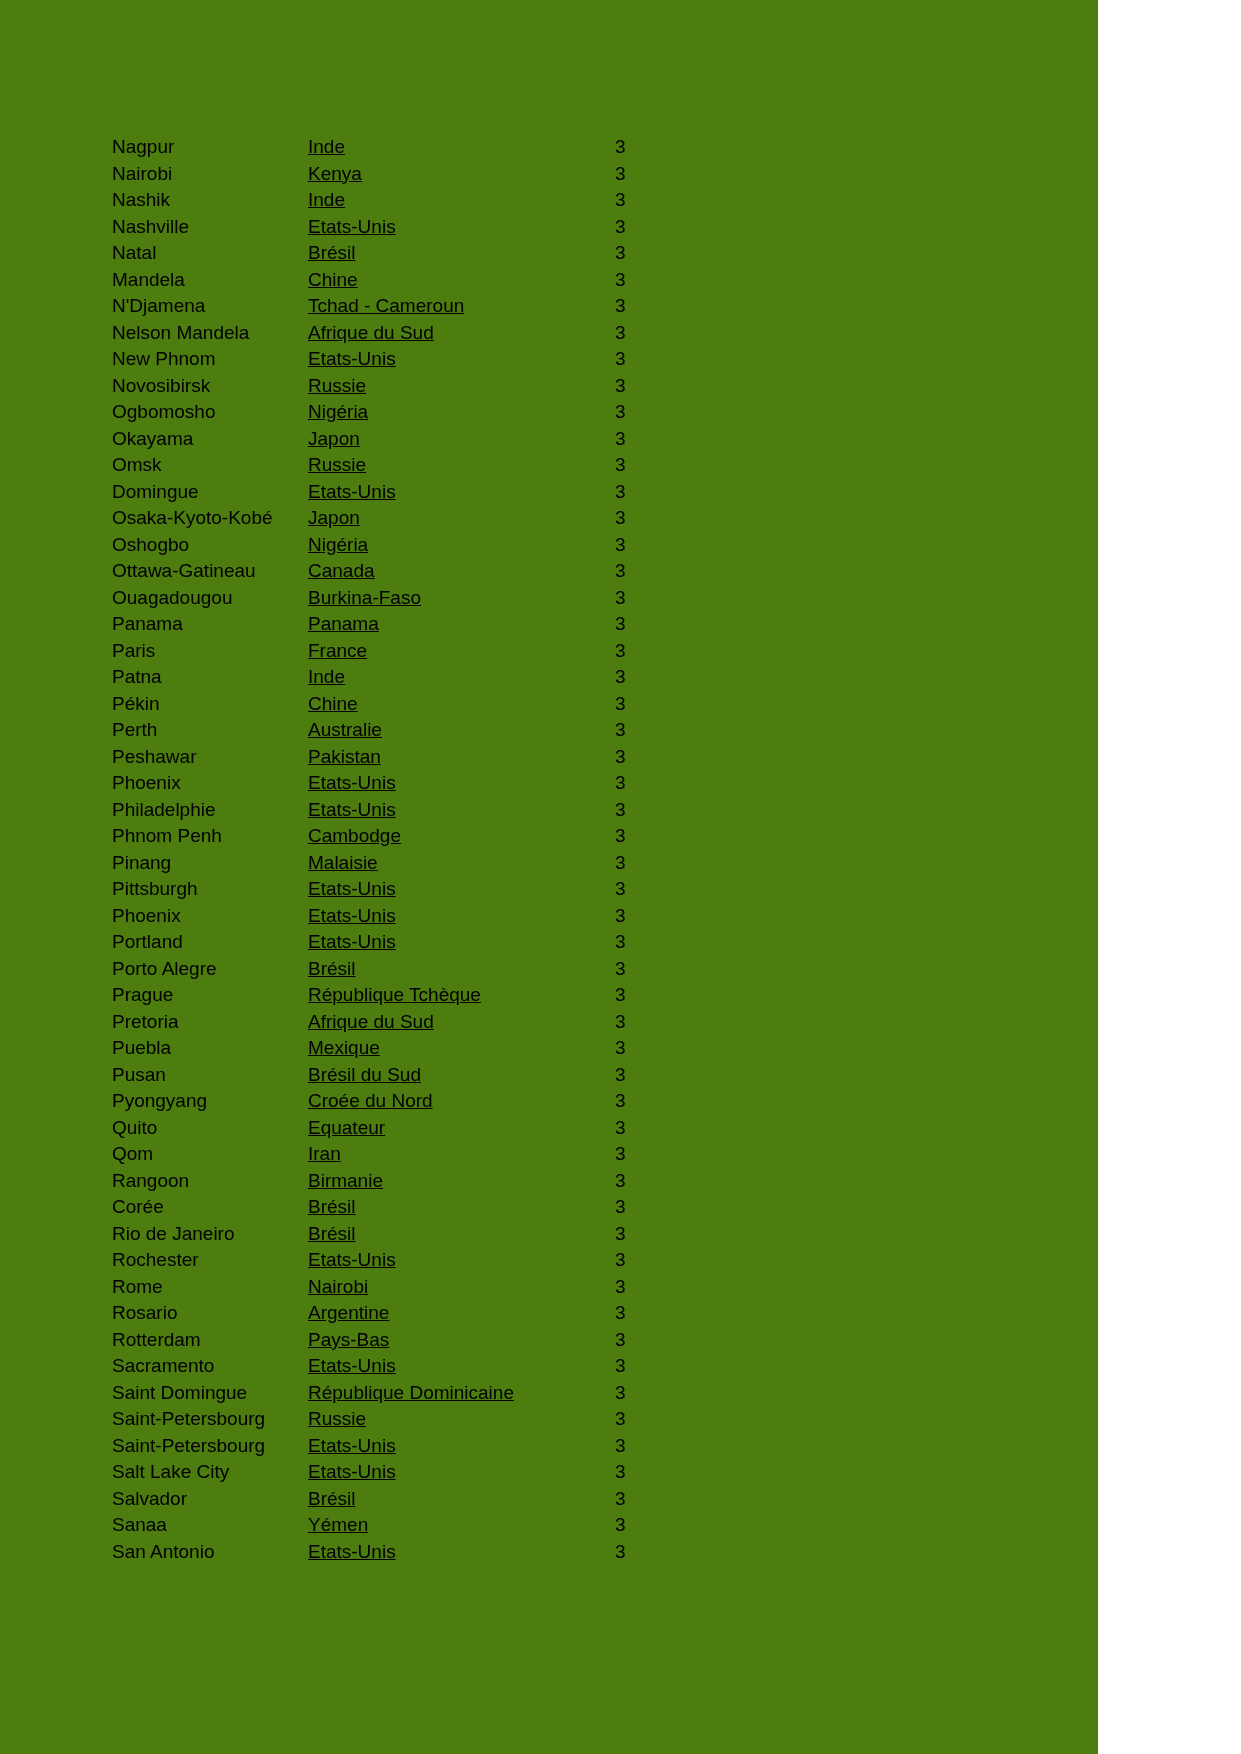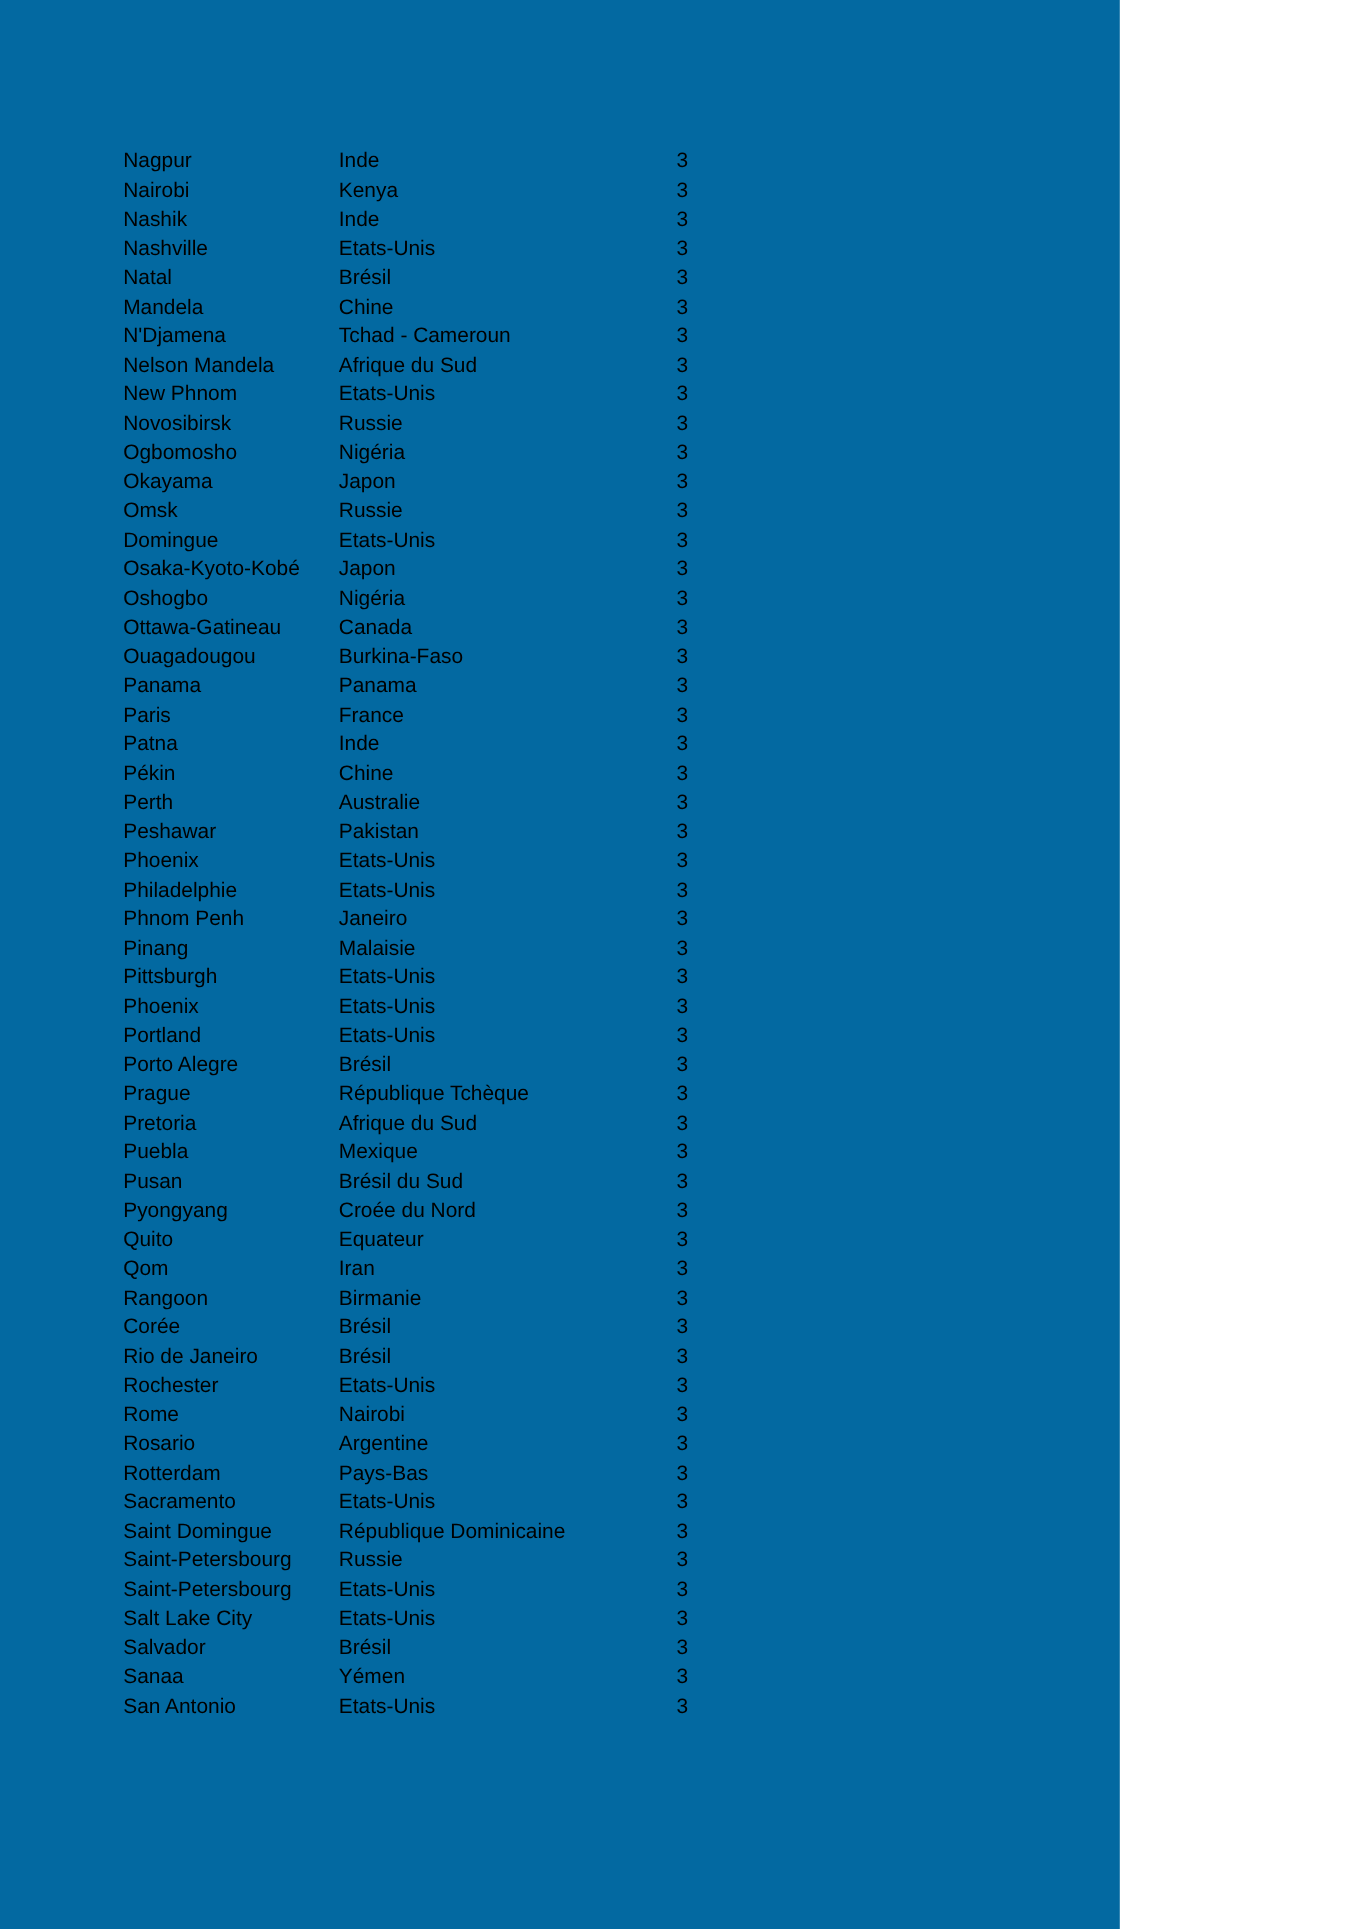--- a/index.html
+++ b/index.html
@@ -2,43 +2,43 @@
 <html><head>
 <meta charset="utf-8">
 <style>
   html, body {
     margin: 0;
     padding: 0;
     background: #ffffff;
   }
   .page {
     position: relative;
-    width: 1018px;
+    width: 1098px;
     height: 1754px;
-    background: #0369a1;
+    background: #4d7c0f;
     overflow: hidden;
     font-family: "Liberation Sans", sans-serif;
     font-size: 19px;
     color: #000000;
   }
   .list {
     position: absolute;
     top: 134px;
     left: 0;
     width: 100%;
   }
   .row {
     display: flex;
     height: 26.5px;
     line-height: 26.5px;
     white-space: nowrap;
   }
   .cell { display: block; overflow: visible; }
   .cell.city    { margin-left: 112px; width: 196px; }
-  .cell.country { width: 307px; }
+  .cell.country { width: 307px; text-decoration: underline; }
   .cell.count   { width: 40px; }
 </style>
 </head>
 <body>
 
 <div class="page">
   <div class="list" id="city-list">
   <div class="row">
     <span class="cell city">Nagpur</span>
     <span class="cell country">Inde</span>
@@ -190,21 +190,21 @@
   </div>
 
   <div class="row">
     <span class="cell city">Philadelphie</span>
     <span class="cell country">Etats-Unis</span>
     <span class="cell count">3</span>
   </div>
 
   <div class="row">
     <span class="cell city">Phnom Penh</span>
-    <span class="cell country">Janeiro</span>
+    <span class="cell country">Cambodge</span>
     <span class="cell count">3</span>
   </div>
 
   <div class="row">
     <span class="cell city">Pinang</span>
     <span class="cell country">Malaisie</span>
     <span class="cell count">3</span>
   </div>
 
   <div class="row">

